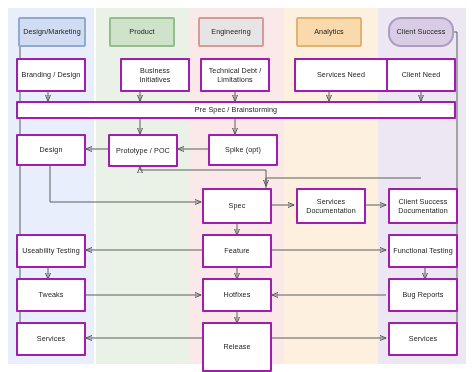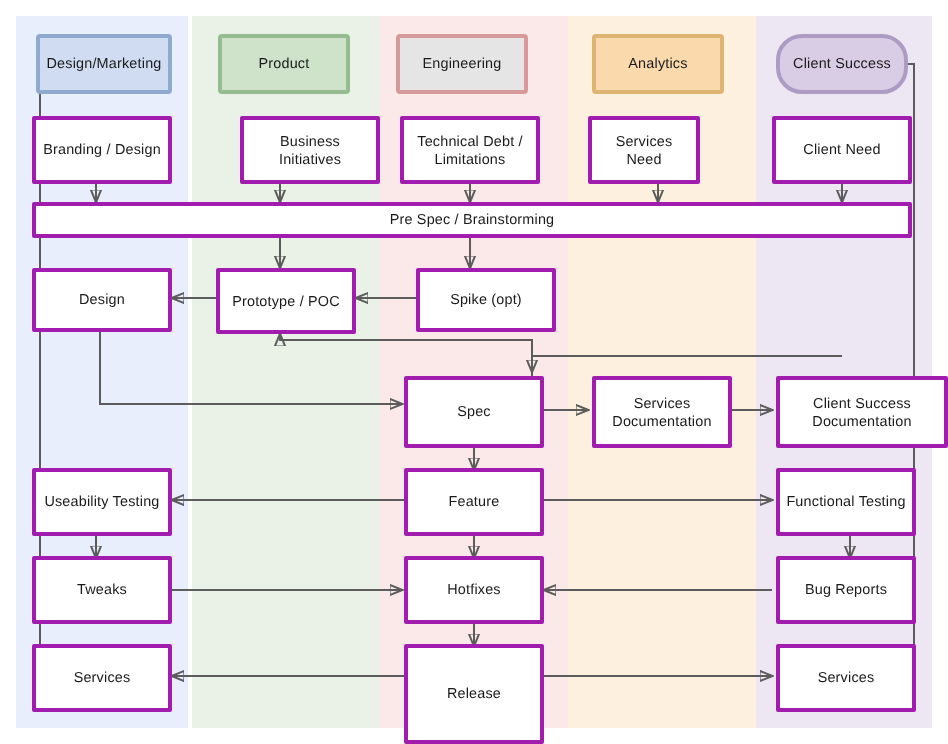--- a/index.html
+++ b/index.html
@@ -103,32 +103,32 @@
 
   <div class="node hdr" style="left:18px;top:17px;width:68px;height:30px;background:#cfdcf1;border-color:#8fa9cf;">Design/Marketing</div>
   <div class="node hdr" style="left:109px;top:17px;width:66px;height:30px;background:#cfe3cb;border-color:#95bc8f;">Product</div>
   <div class="node hdr" style="left:198px;top:17px;width:66px;height:30px;background:#e5e5e5;border-color:#d79a9a;">Engineering</div>
   <div class="node hdr" style="left:296px;top:17px;width:66px;height:30px;background:#fad9ac;border-color:#dfb473;">Analytics</div>
   <div class="node hdr" style="left:388px;top:17px;width:66px;height:30px;background:#d9cde5;border-color:#ac9cc4;border-radius:13px;">Client Success</div>
 
   <div class="node" style="left:16px;top:58px;width:70px;height:34px;">Branding / Design</div>
   <div class="node" style="left:120px;top:58px;width:70px;height:34px;">Business Initiatives</div>
   <div class="node" style="left:200px;top:58px;width:70px;height:34px;">Technical Debt / Limitations</div>
-  <div class="node" style="left:294px;top:58px;width:56px;height:34px;">Services Need</div>
+  <div class="node" style="left:294px;top:58px;width:94px;height:34px;">Services Need</div>
   <div class="node" style="left:386px;top:58px;width:70px;height:34px;">Client Need</div>
 
   <div class="node wide" style="left:16px;top:101px;width:440px;height:18px;">Pre Spec / Brainstorming</div>
 
   <div class="node" style="left:16px;top:134px;width:70px;height:32px;">Design</div>
   <div class="node" style="left:108px;top:134px;width:70px;height:33px;">Prototype / POC</div>
   <div class="node" style="left:208px;top:134px;width:70px;height:32px;">Spike (opt)</div>
 
   <div class="node" style="left:202px;top:188px;width:70px;height:36px;">Spec</div>
   <div class="node" style="left:296px;top:188px;width:70px;height:36px;">Services Documentation</div>
-  <div class="node" style="left:388px;top:188px;width:86px;height:36px;">Client Success Documentation</div>
+  <div class="node" style="left:388px;top:188px;width:70px;height:36px;">Client Success Documentation</div>
 
   <div class="node" style="left:16px;top:234px;width:70px;height:34px;">Useability Testing</div>
   <div class="node" style="left:202px;top:234px;width:70px;height:34px;">Feature</div>
   <div class="node" style="left:388px;top:234px;width:70px;height:34px;">Functional Testing</div>
 
   <div class="node" style="left:16px;top:278px;width:70px;height:34px;">Tweaks</div>
   <div class="node" style="left:202px;top:278px;width:70px;height:34px;">Hotfixes</div>
   <div class="node" style="left:388px;top:278px;width:70px;height:34px;">Bug Reports</div>
 
   <div class="node" style="left:16px;top:322px;width:70px;height:34px;">Services</div>

